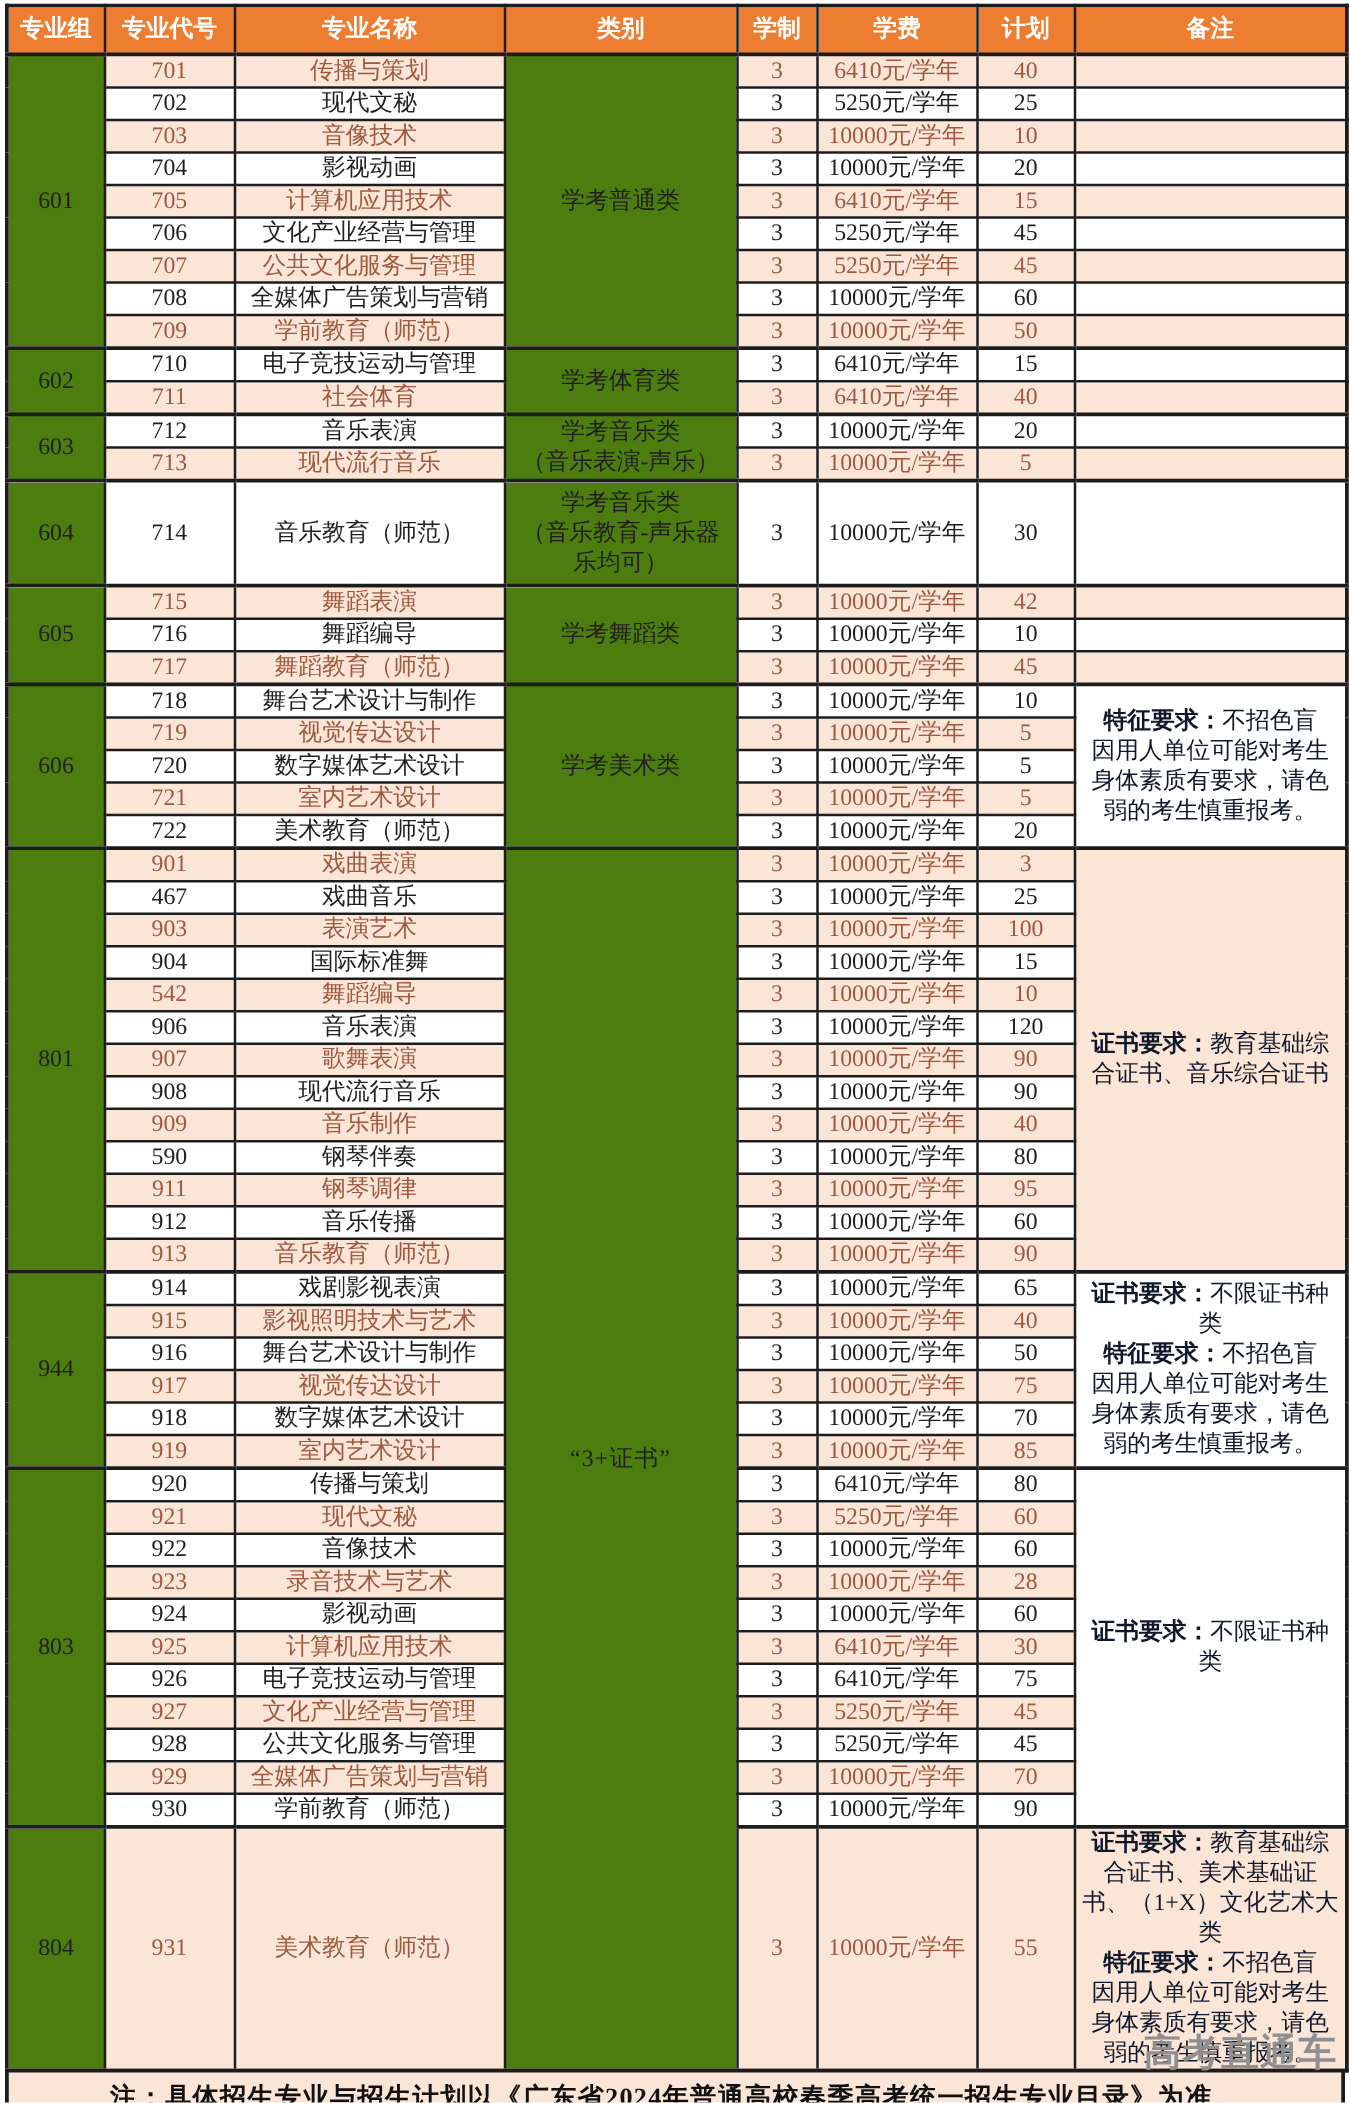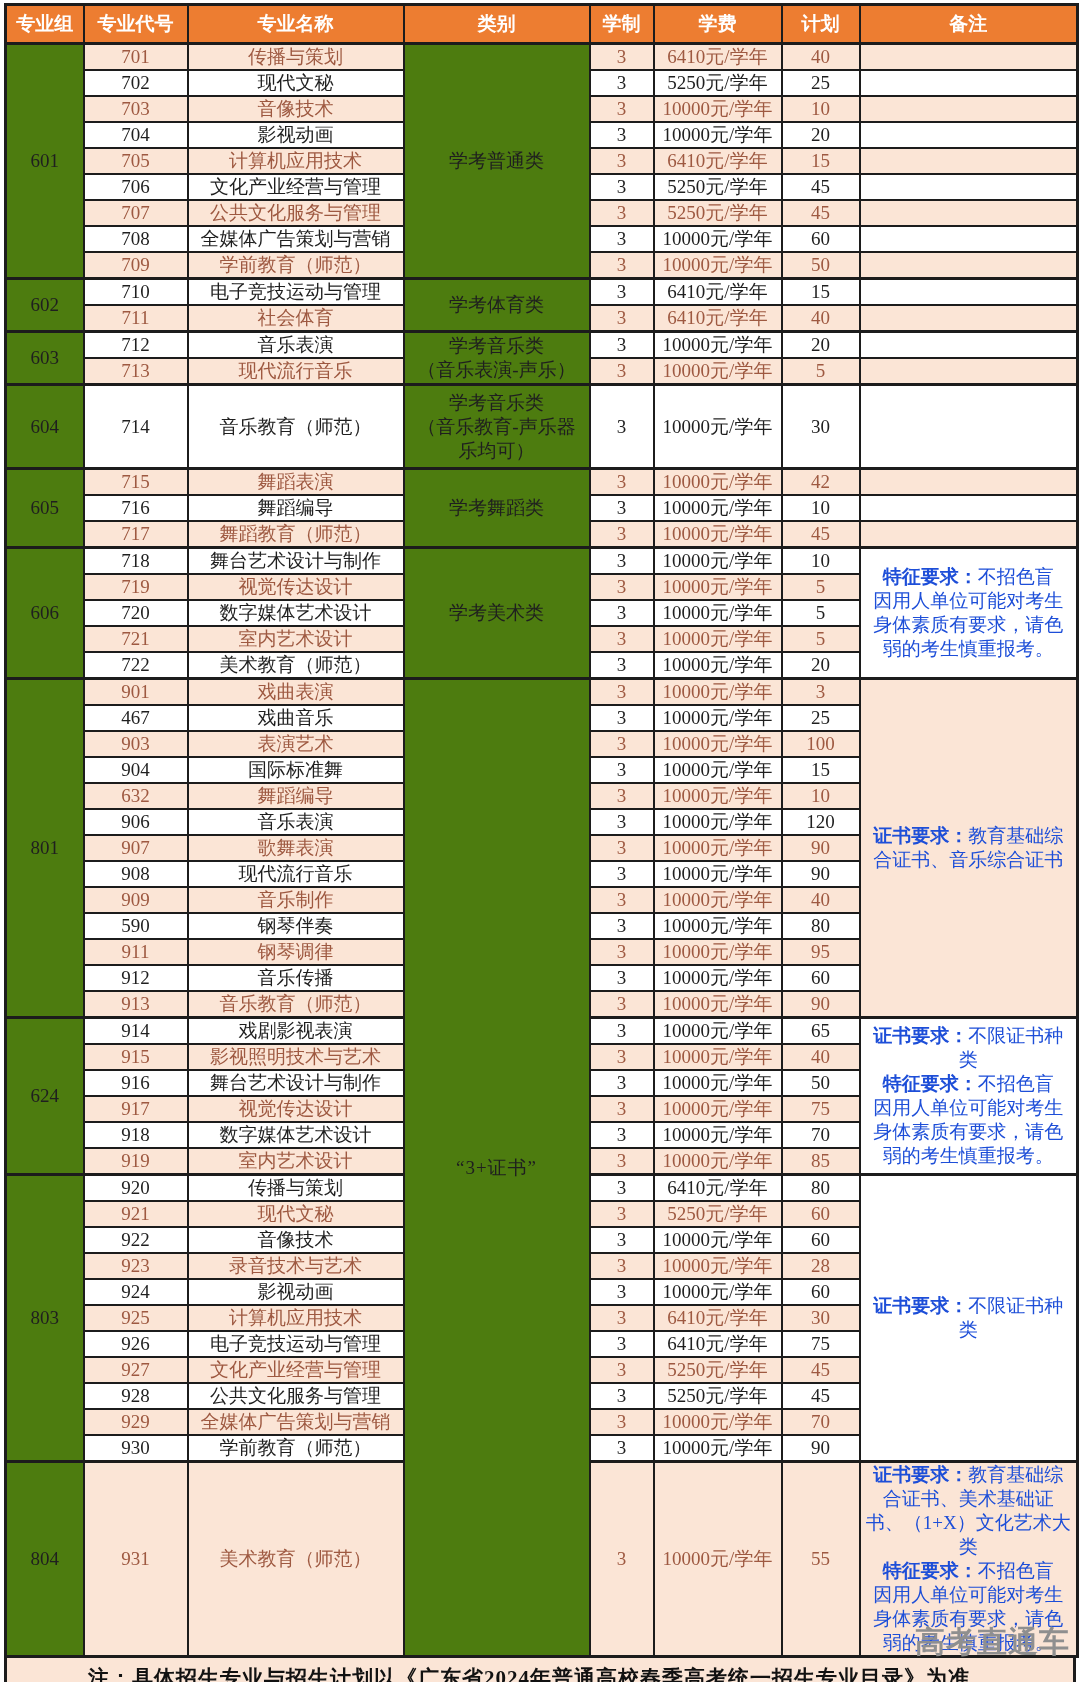--- a/index.html
+++ b/index.html
@@ -42,21 +42,21 @@
   td.group-cell, td.category-cell{background:#4d7c0f;color:#1f1f1f;}
   td.group-cell{font-size:20px;}
   td.code-cell{font-size:20px;}
   td.category-cell{white-space:pre-line;line-height:26px;}
   td.category-shared{font-size:20px;letter-spacing:1px;}
   td.remark-cell{
     text-align:left;
     font-size:18px;
     line-height:25px;
     padding:3px 8px;
-    color:#1d4ed8;
+    color:#0f172a;
     white-space:pre-line;
   }
   td.remark-peach{background:var(--peach);}
   td.remark-white{background:#ffffff;}
   td.remark-cell b{font-weight:bold;}
   .note-bar{
     box-sizing:border-box;
     width:1072px;
     margin-top:-3px;
     border:3px solid var(--border);
@@ -316,21 +316,21 @@
           <td class="striped plan-cell">100</td>
         </tr>
         <tr class="body-row stripe-white">
           <td class="striped code-cell">904</td>
           <td class="striped name-cell">国际标准舞</td>
           <td class="striped duration-cell">3</td>
           <td class="striped fee-cell">10000元/学年</td>
           <td class="striped plan-cell">15</td>
         </tr>
         <tr class="body-row stripe-peach">
-          <td class="striped code-cell">632</td>
+          <td class="striped code-cell">542</td>
           <td class="striped name-cell">舞蹈编导</td>
           <td class="striped duration-cell">3</td>
           <td class="striped fee-cell">10000元/学年</td>
           <td class="striped plan-cell">10</td>
         </tr>
         <tr class="body-row stripe-white">
           <td class="striped code-cell">906</td>
           <td class="striped name-cell">音乐表演</td>
           <td class="striped duration-cell">3</td>
           <td class="striped fee-cell">10000元/学年</td>
@@ -379,21 +379,21 @@
           <td class="striped plan-cell">60</td>
         </tr>
         <tr class="body-row stripe-peach">
           <td class="striped code-cell">913</td>
           <td class="striped name-cell">音乐教育（师范）</td>
           <td class="striped duration-cell">3</td>
           <td class="striped fee-cell">10000元/学年</td>
           <td class="striped plan-cell">90</td>
         </tr>
         <tr class="body-row stripe-white group-start">
-          <td class="group-cell" rowspan="6">624</td>
+          <td class="group-cell" rowspan="6">944</td>
           <td class="striped code-cell">914</td>
           <td class="striped name-cell">戏剧影视表演</td>
           <td class="striped duration-cell">3</td>
           <td class="striped fee-cell">10000元/学年</td>
           <td class="striped plan-cell">65</td>
           <td class="remark-cell remark-white" rowspan="6"><b>证书要求：</b><span>不限证书种类</span><br><b>特征要求：</b><span>不招色盲
 因用人单位可能对考生身体素质有要求，请色弱的考生慎重报考。</span></td>
         </tr>
         <tr class="body-row stripe-peach">
           <td class="striped code-cell">915</td>

